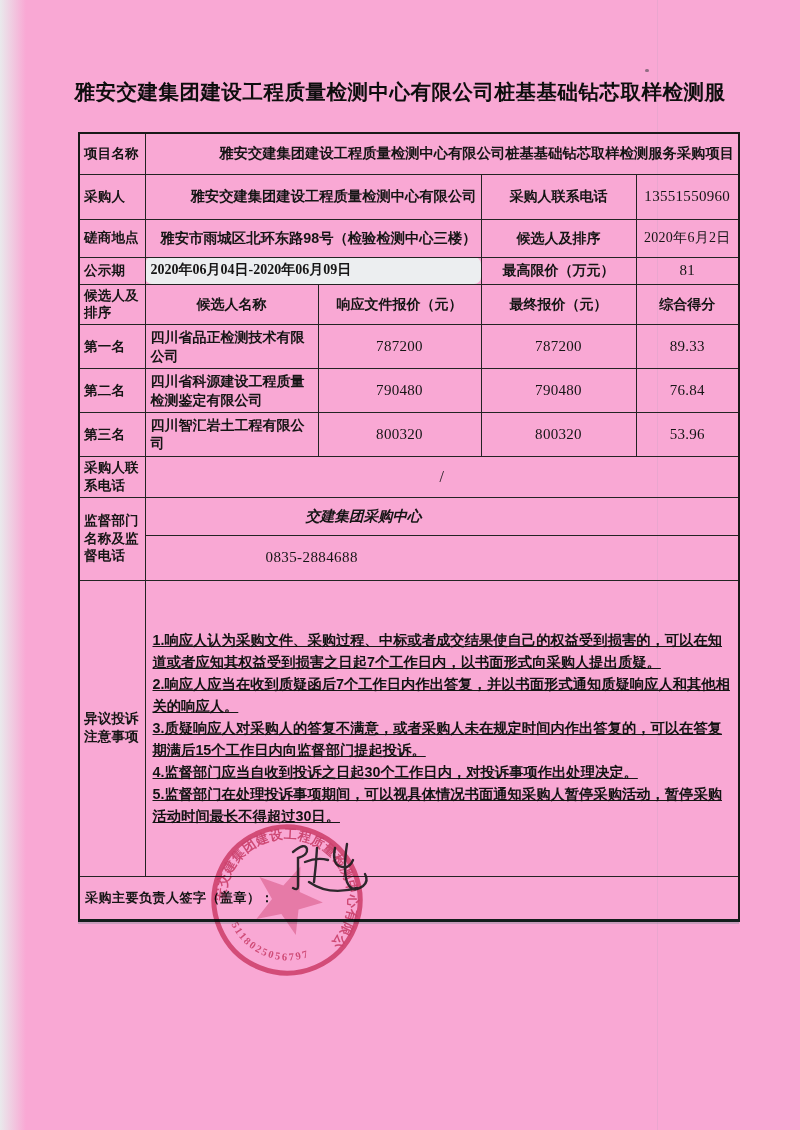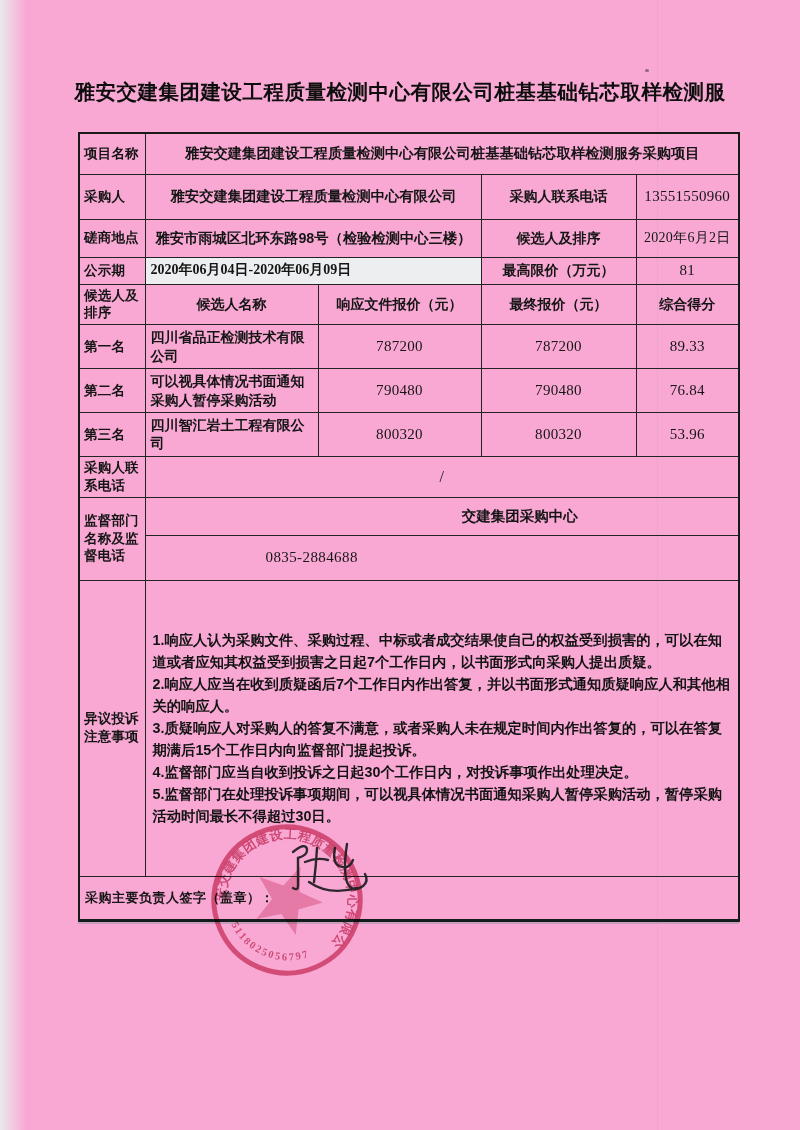--- a/index.html
+++ b/index.html
@@ -35,44 +35,44 @@
     width:660px; border-collapse:collapse; table-layout:fixed;
     border:2.2px solid #191919; border-bottom:3px solid #131d1c;
   }
   td {
     border:1.6px solid #232323;
     font-size:14px; font-weight:700; color:#151515;
     vertical-align:middle; padding:2px 4px;
     overflow:hidden; line-height:1.32;
   }
   td.lab { text-align:left; padding-left:4px; font-size:13.5px; letter-spacing:0.2px; }
-  td.val-left { text-align:center; padding-left:5px; font-size:14.3px; }
+  td.val-left { text-align:right; padding-left:5px; font-size:14.3px; }
   td.cen { text-align:center; }
   td.num {
     text-align:center; font-family:"Liberation Serif","DejaVu Serif",serif;
     font-weight:400; font-size:15px; letter-spacing:0.3px;margin-left:34px;
   }
   td.date-cell {
     text-align:left; padding-left:5px; background:#eceef0;
     font-family:"Liberation Serif","Liberation Sans",serif;
-    font-weight:600; font-size:14px;
+    font-weight:600; font-size:14px;border-radius:7px;
   }
   td.name-cell { text-align:left; padding:3px 4px 3px 5px; font-size:14px; }
-  td.indent-cell { text-align:center; padding-left:160px; font-size:14.5px; }
+  td.indent-cell { text-align:left; padding-left:160px; font-size:14.5px;font-style:italic; }
   td.indent-num {
     text-align:left; padding-left:120px;
     font-family:"Liberation Serif","DejaVu Serif",serif;
     font-weight:400; font-size:15px; letter-spacing:0.4px;
   }
   td.slash-cell {
     text-align:center;
     font-family:"Liberation Serif","DejaVu Serif",serif;
     font-weight:400; font-size:16px;
   }
-  td.notice-cell { padding:8px 7px; }
+  td.notice-cell { padding:8px 7px;text-decoration:underline; }
   .notice-item { font-size:14.3px; font-weight:700; line-height:22px; text-align:left; color:#131313; }
   td.sign-cell { font-size:13px; padding-left:5px; letter-spacing:0.5px; }
   
   .seal {
     position:absolute; left:197px; top:810px; width:180px; height:180px;
     mix-blend-mode:multiply; opacity:0.85; pointer-events:none;
   }
   
   .signature {
     position:absolute; left:283px; top:836px; width:100px; height:70px;
@@ -139,21 +139,21 @@
     <tr style="height:40px">
       <td class="lab">第一名</td>
       <td class="name-cell">四川省品正检测技术有限公司</td>
       <td class="num">787200</td>
       <td class="num">787200</td>
       <td class="num">89.33</td>
     </tr>
 
     <tr style="height:42px">
       <td class="lab">第二名</td>
-      <td class="name-cell">可以视具体情况书面通知采购人暂停采购活动</td>
+      <td class="name-cell">四川省科源建设工程质量检测鉴定有限公司</td>
       <td class="num">790480</td>
       <td class="num">790480</td>
       <td class="num">76.84</td>
     </tr>
 
     <tr style="height:36px">
       <td class="lab">第三名</td>
       <td class="name-cell">四川智汇岩土工程有限公司</td>
       <td class="num">800320</td>
       <td class="num">800320</td>

